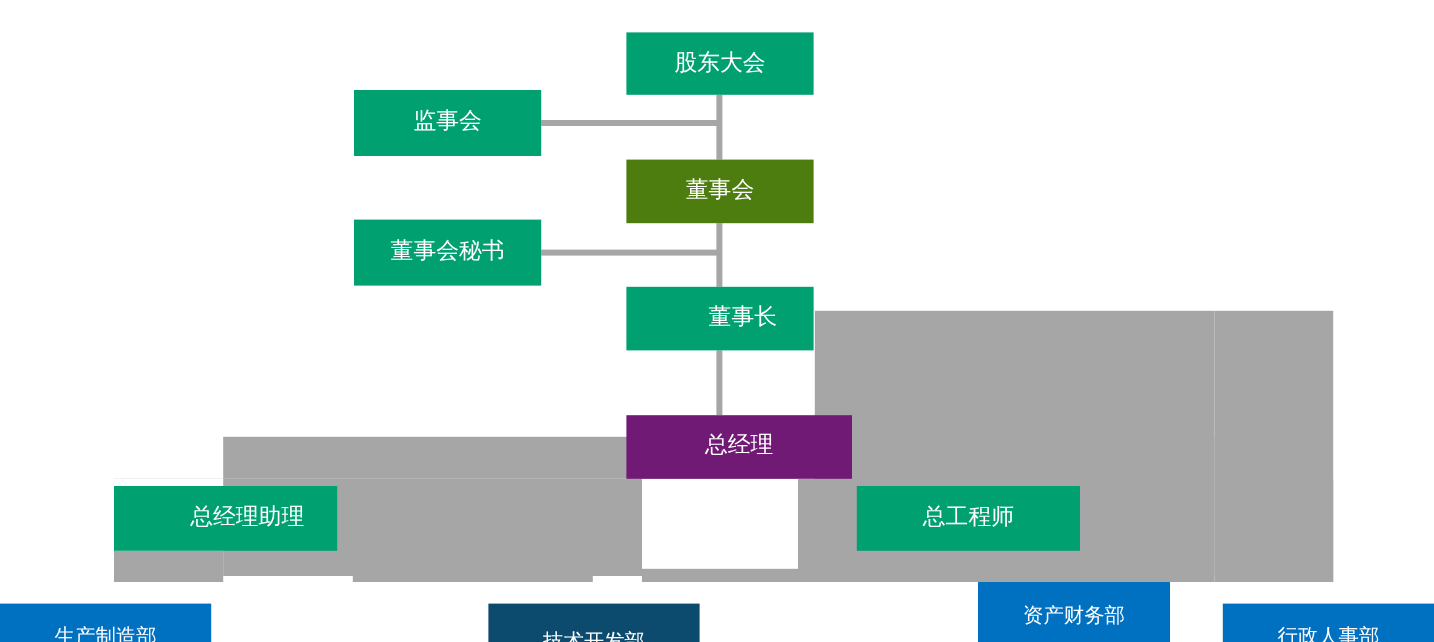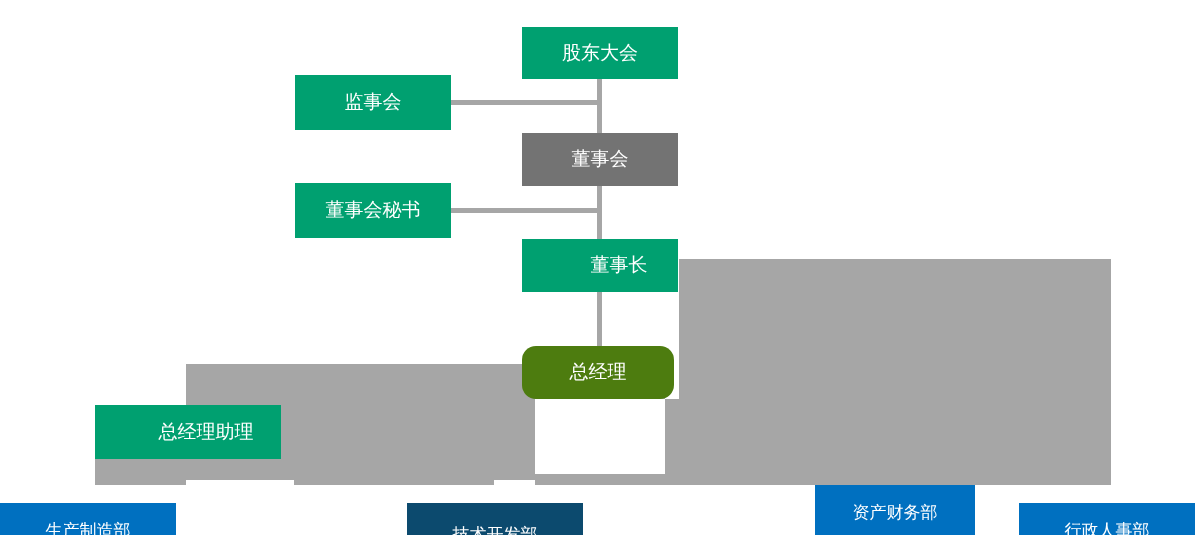--- a/index.html
+++ b/index.html
@@ -63,34 +63,37 @@
     <div class="conn" style="left: 1012px; top: 234px; width: 99px; height: 226px; background: rgb(166, 166, 166);"></div>
     <div class="conn" style="left: 95px; top: 434px; width: 91px; height: 26px; background: rgb(166, 166, 166);"></div>
     <div class="conn" style="left: 665px; top: 234px; width: 347px; height: 226px; background: rgb(166, 166, 166);"></div>
     <div class="conn" style="left: 665px; top: 234px; width: 14px; height: 140px; background: rgb(255, 255, 255);"></div>
     <div class="node green" style="left: 522px; top: 2px; width: 156px; height: 52px; background: rgb(0, 160, 112);">
       <span>股东大会</span>
     </div>
     <div class="node green" style="left: 295px; top: 50px; width: 156px; height: 55px; background: rgb(0, 160, 112);">
       <span>监事会</span>
     </div>
-    <div class="node green" style="left: 522px; top: 108px; width: 156px; height: 53px; background: #737373;">
+    <div class="node green" style="left: 522px; top: 108px; width: 156px; height: 53px; background: #4d7c0f;">
       <span>董事会</span>
     </div>
     <div class="node green" style="left: 295px; top: 158px; width: 156px; height: 55px; background: rgb(0, 160, 112);">
       <span>董事会秘书</span>
     </div>
     <div class="node green" style="left: 522px; top: 214px; width: 156px; height: 53px; background: rgb(0, 160, 112); padding-left: 38px;">
       <span>董事长</span>
     </div>
-    <div class="node green" style="left: 522px; top: 321px; width: 152px; height: 53px; background: #4d7c0f; border-radius: 14px;">
+    <div class="node green" style="left: 522px; top: 321px; width: 188px; height: 53px; background: #701a75;">
       <span>总经理</span>
     </div>
     <div class="node green" style="left: 95px; top: 380px; width: 186px; height: 54px; background: rgb(0, 160, 112); padding-left: 36px;">
       <span>总经理助理</span>
+    </div>
+    <div class="node green" style="left: 714px; top: 380px; width: 186px; height: 54px; background: rgb(0, 160, 112);">
+      <span>总工程师</span>
     </div>
     <div class="node blue" style="left: 0px; top: 478px; width: 176px; height: 56px; background: rgb(0, 112, 192); justify-content: center;">
       <span>生产制造部</span>
     </div>
     <div class="node blue" style="left: 407px; top: 478px; width: 176px; height: 64px; background: #0c4a6e;">
       <span>技术开发部</span>
     </div>
     <div class="node blue" style="left: 815px; top: 460px; width: 160px; height: 56px; background: rgb(0, 112, 192);">
       <span>资产财务部</span>
     </div>

